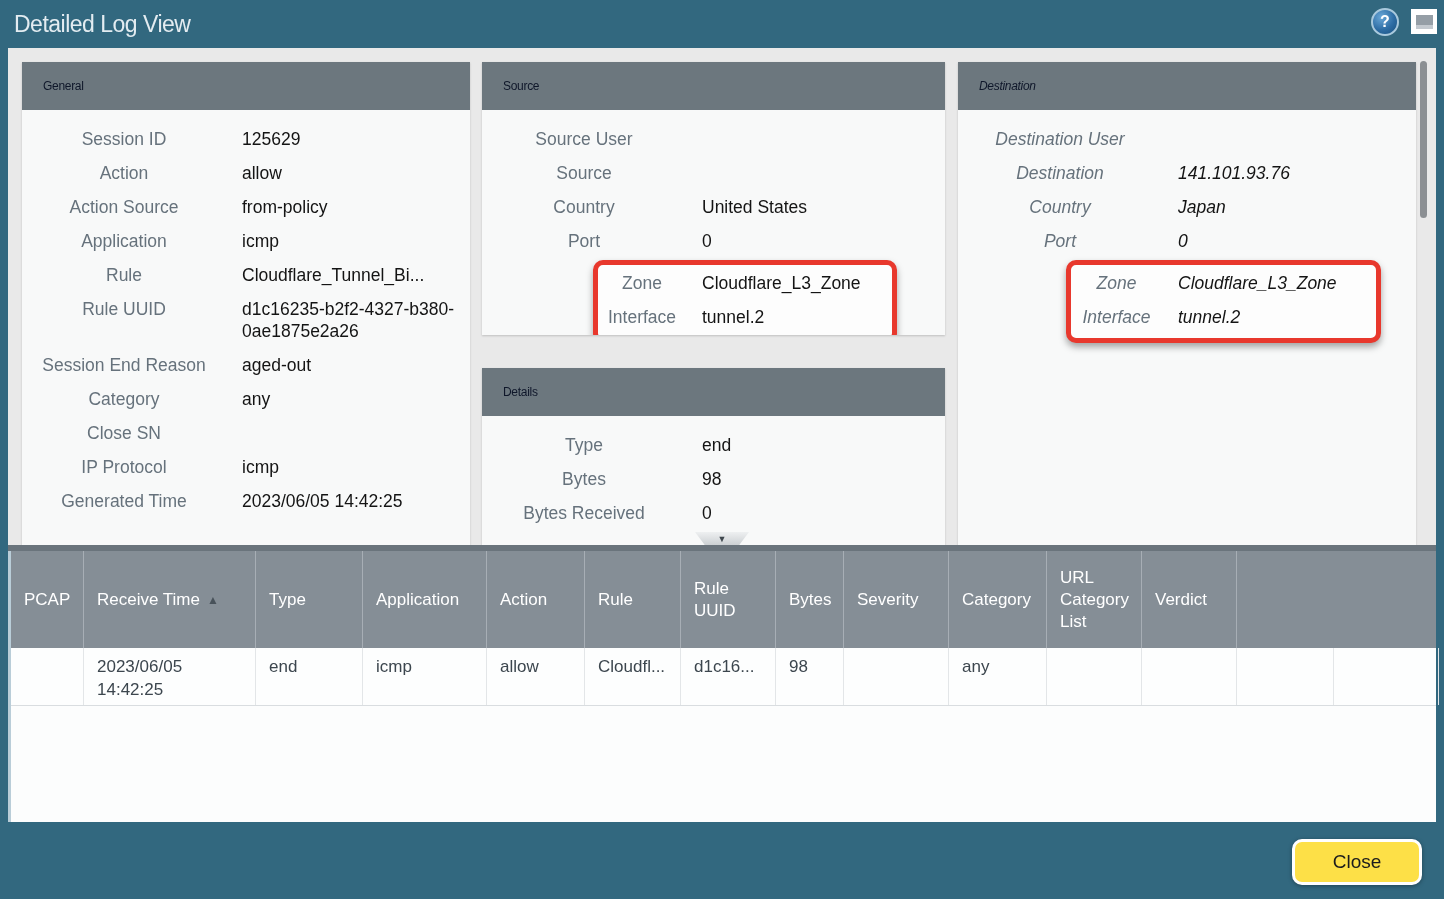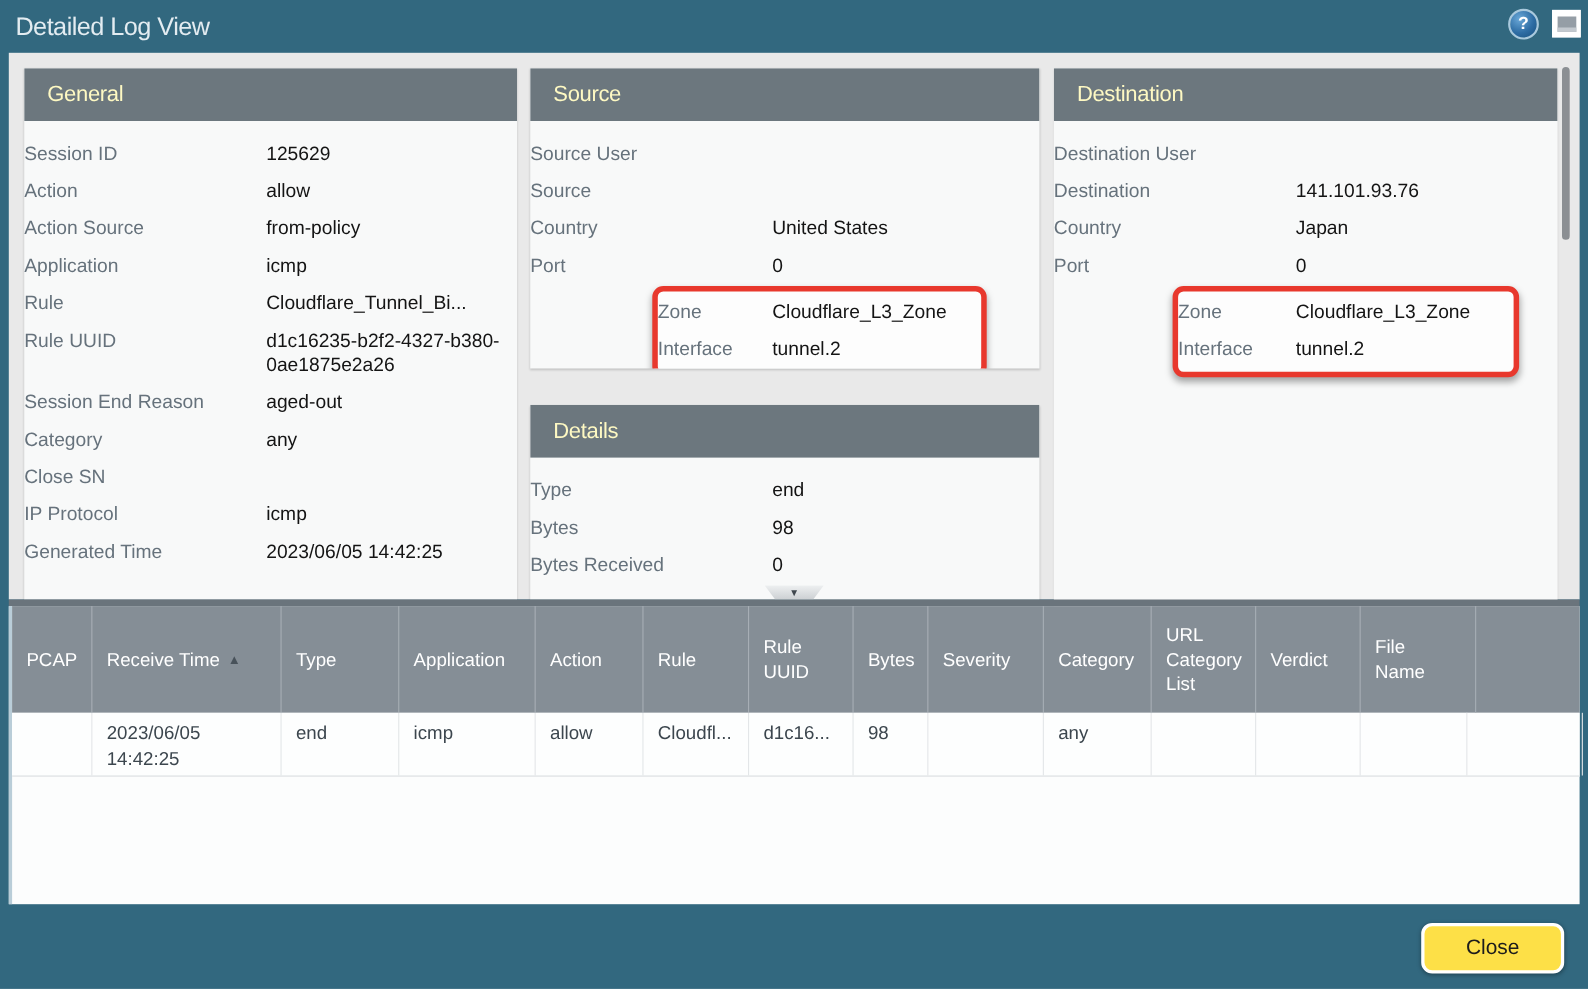--- a/index.html
+++ b/index.html
@@ -40,36 +40,36 @@
   
   .content {
     position: absolute; left: 8px; top: 48px; width: 1428px; height: 497px;
     background: #e9e9e9;
   }
   .panel {
     position: absolute; background: #f8f9f9; overflow: hidden;
     box-shadow: 0 1px 2px rgba(0,0,0,0.18);
   }
   .panel-header {
-    height: 48px; background: #6c777e; color: #fef9c3;
-    font-size: 20px; display: flex; align-items: center; padding-left: 21px;
+    height: 48px; background: #6c777e; color: #0f172a;
+    font-size: 12px; display: flex; align-items: center; padding-left: 21px;
     letter-spacing: -0.3px;
   }
   .panel-body { padding-top: 13px; }
   .panel-general { left: 14px;  top: 14px;  width: 448px; height: 483px; }
   .panel-source  { left: 474px; top: 14px;  width: 463px; height: 273px; }
   .panel-details { left: 474px; top: 320px; width: 463px; height: 177px; }
-  .panel-destination { left: 950px; top: 14px; width: 458px; height: 548px; }
+  .panel-destination { left: 950px; top: 14px; width: 458px; height: 548px; font-style: italic; }
 
   .prow {
     display: grid; grid-template-columns: 204px 1fr; column-gap: 16px;
     padding: 5px 6px 7px 0;
   }
   .plabel {
-    text-align: left; color: #66727c; font-size: 17.5px; line-height: 22px;
+    text-align: center; color: #66727c; font-size: 17.5px; line-height: 22px;
   }
   .pvalue {
     color: #141414; font-size: 17.5px; line-height: 22px;
     overflow-wrap: break-word;
   }
 
   
   .hl-box {
     border: 5px solid #e8382d; border-radius: 10px;
     background: #fdfdfd;
@@ -323,23 +323,20 @@
         <span>Severity</span>
       </div>
       <div class="th" style="width:98px">
         <span>Category</span>
       </div>
       <div class="th" style="width:95px">
         <span>URL Category List</span>
       </div>
       <div class="th" style="width:95px">
         <span>Verdict</span>
-      </div>
-      <div class="th" style="width:105px">
-        <span class="wrap-narrow">File Name</span>
       </div>
     </div>
 
     <div class="trow">
       <div class="td" style="width:73px"><span></span></div>
       <div class="td td-wrap" style="width:172px"><span>2023/06/05 14:42:25</span></div>
       <div class="td" style="width:107px"><span>end</span></div>
       <div class="td" style="width:124px"><span>icmp</span></div>
       <div class="td" style="width:98px"><span>allow</span></div>
       <div class="td" style="width:96px"><span>Cloudfl...</span></div>

